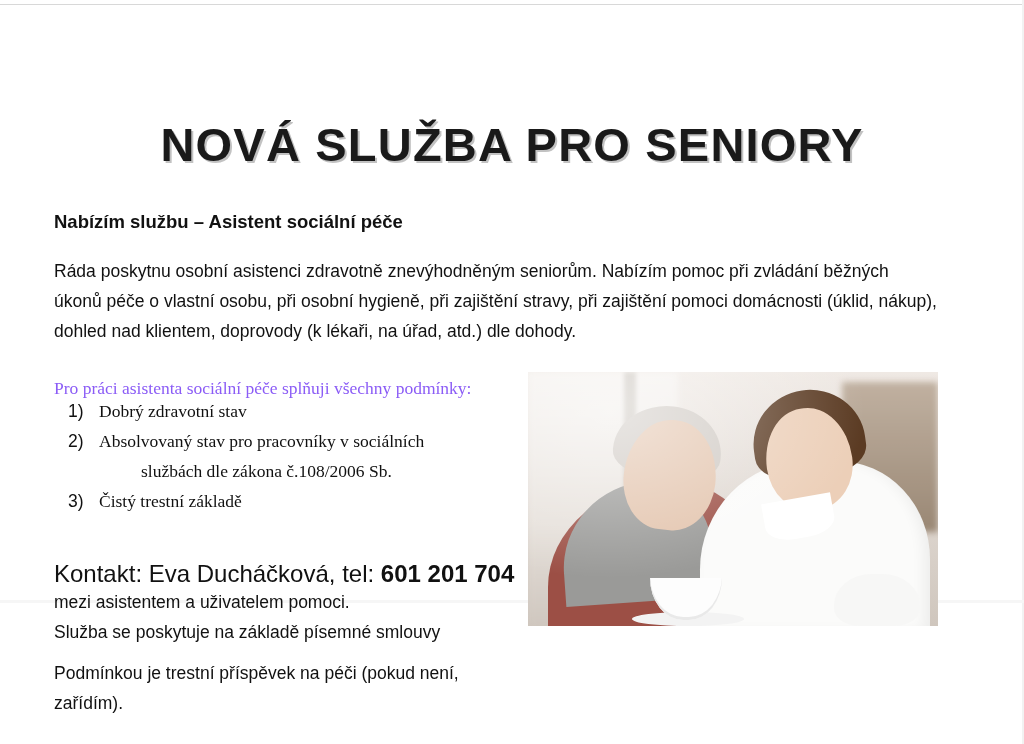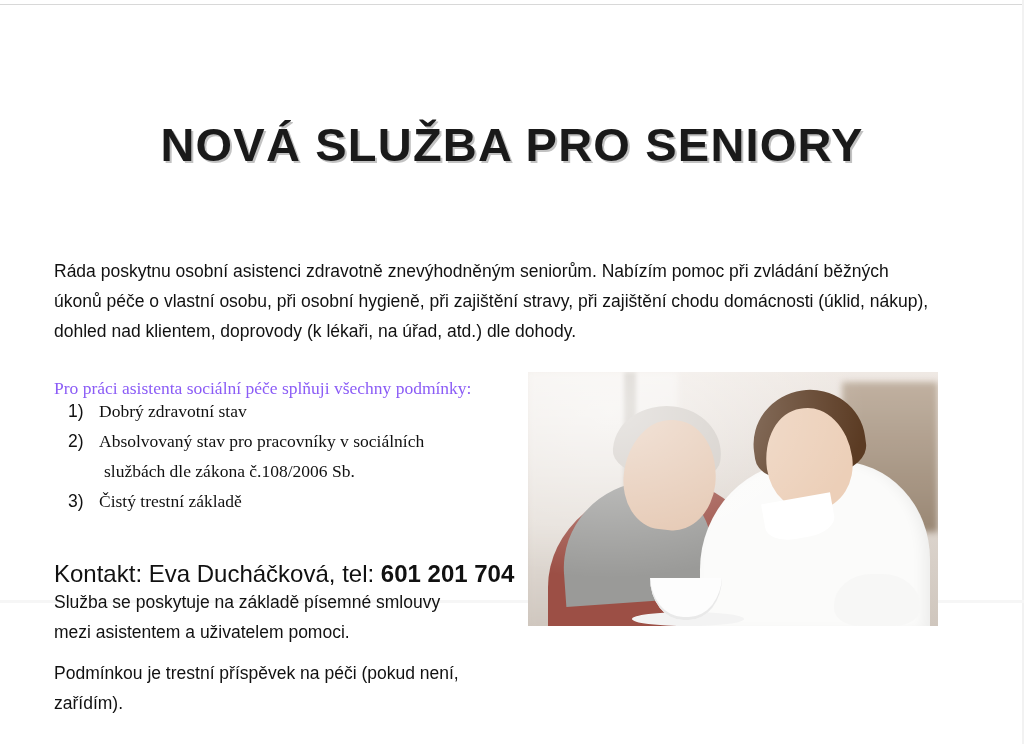--- a/index.html
+++ b/index.html
@@ -121,20 +121,21 @@
     flex: 0 0 22px;
     text-align: left;
   }
   .cond-text {
     flex: 1 1 auto;
     font-family: Liberation Serif, serif;
   }
   .cond-text .cont {
     display: block;
     padding-left: 5px;
+    margin-left: 37px;
   }
 
   .contact {
     position: absolute;
     top: 536px;
     left: 54px;
     font-size: 24px;
     color: #111111;
   }
   .contact .phone {
@@ -319,22 +320,23 @@
 <body>
 
 <div class="page">
 
   <div class="scan-edge-top"></div>
   <div class="scan-edge-right"></div>
   <div class="scan-edge-bottom"></div>
 
   <h1 class="flyer-title">NOVÁ SLUŽBA PRO SENIORY</h1>
 
-
-  <p class="intro">Ráda poskytnu osobní asistenci zdravotně znevýhodněným seniorům. Nabízím pomoc při zvládání běžných úkonů péče o vlastní osobu, při osobní hygieně, při zajištění stravy, při zajištění chodu domácnosti (úklid, nákup), dohled nad klientem, doprovody (k lékaři, na úřad, atd.) dle dohody.</p>
+  <h2 class="subtitle">Nabízím službu – Asistent sociální péče</h2>
+
+  <p class="intro">Ráda poskytnu osobní asistenci zdravotně znevýhodněným seniorům. Nabízím pomoc při zvládání běžných úkonů péče o vlastní osobu, při osobní hygieně, při zajištění stravy, při zajištění pomoci domácnosti (úklid, nákup), dohled nad klientem, doprovody (k lékaři, na úřad, atd.) dle dohody.</p>
 
   <p class="conditions-lead">Pro práci asistenta sociální péče splňuji všechny podmínky:</p>
 
   <div class="conditions-list">
     <div class="cond-item">
       <span class="cond-num">1)</span>
       <span class="cond-text">Dobrý zdravotní stav</span>
     </div>
     <div class="cond-item">
       <span class="cond-num">2)</span>
@@ -347,22 +349,22 @@
       <span class="cond-num">3)</span>
       <span class="cond-text">Čistý trestní základě</span>
     </div>
   </div>
 
   <p class="contact">
     <span>Kontakt: Eva Ducháčková, tel: </span><span class="phone">601 201 704</span>
   </p>
 
   <div class="footer-note">
+    <div>mezi asistentem a uživatelem pomoci.</div>
     <div>Služba se poskytuje na základě písemné smlouvy</div>
-    <div>mezi asistentem a uživatelem pomoci.</div>
     <span class="gap"></span>
     <div>Podmínkou je trestní příspěvek na péči (pokud není, zařídím).</div>
   </div>
 
   <div class="photo">
     <div class="bg"></div>
     <div class="window"></div>
     <div class="window-frame"></div>
     <div class="shelf"></div>
     <div class="w-body"></div>

